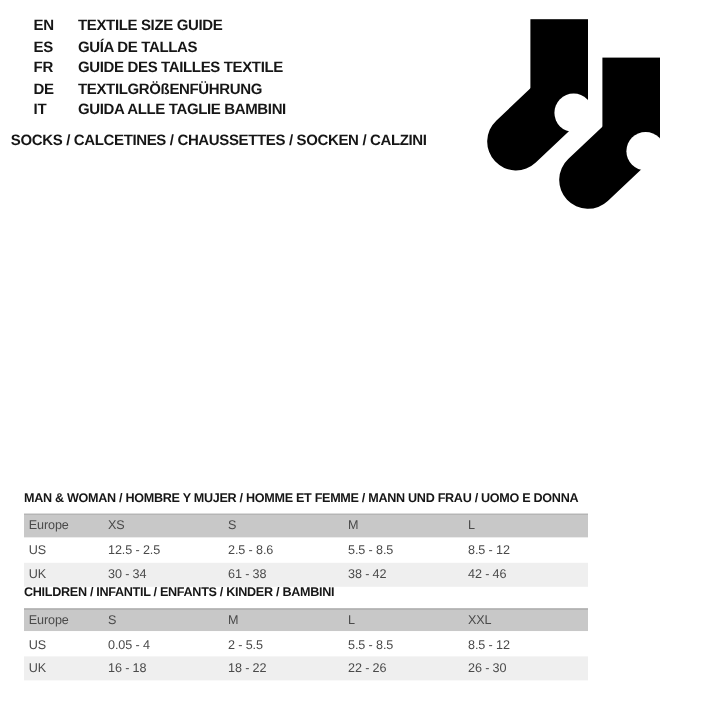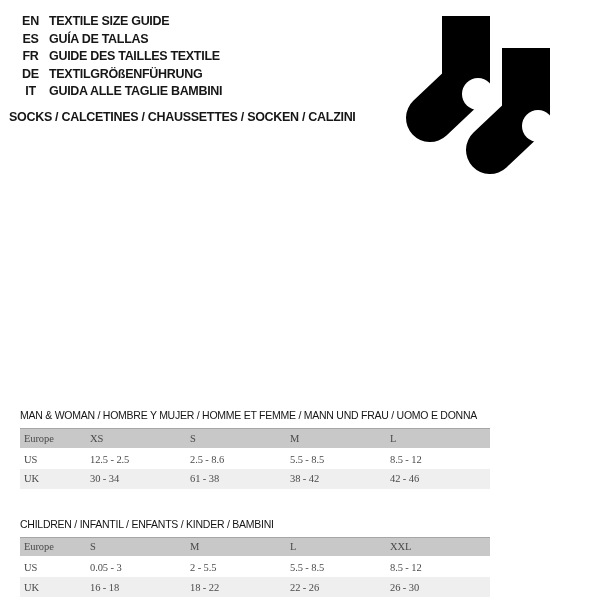--- a/index.html
+++ b/index.html
@@ -10,35 +10,35 @@
     --icon-color:#000000;
     --header-border:#a6a6a6;
   }
   *{box-sizing:border-box;}
   html,body{margin:0;padding:0;background:#ffffff;}
   .page{
     position:relative;width:600px;height:600px;background:#ffffff;overflow:hidden;
     font-family:"Liberation Sans",sans-serif;
   }
   
-  .languages{position:absolute;left:12px;top:13px;text-align:center;}
+  .languages{position:absolute;left:28px;top:13px;}
   .lang-row{display:flex;font-size:12.5px;font-weight:700;letter-spacing:-0.3px;
     line-height:17.6px;color:var(--text-dark);white-space:nowrap;}
   .lang-code{width:37px;flex:none;}
   
   .category{position:absolute;left:9px;top:110px;font-size:12.5px;font-weight:700;
     letter-spacing:-0.3px;color:var(--text-dark);white-space:nowrap;}
   
   .socks-svg{position:absolute;left:395px;top:5px;width:200px;height:175px;color:var(--icon-color);}
   
   .tables{position:absolute;left:20px;top:410px;width:470px;}
-  .table-section + .table-section{margin-top:30px;}
-  .table-title{font-size:10.5px;font-weight:400;letter-spacing:-0.25px;line-height:11px;
+  .table-section + .table-section{}
+  .table-title{font-size:10.5px;font-weight:700;letter-spacing:-0.25px;line-height:11px;
     color:var(--text-dark);margin:0 0 7px 0;white-space:nowrap;}
-  table.size-table{border-collapse:collapse;table-layout:fixed;width:470px;font-family:Liberation Serif, serif;}
+  table.size-table{border-collapse:collapse;table-layout:fixed;width:470px;}
   .size-table th,.size-table td{
     font-size:10.5px;font-weight:400;color:var(--cell-text);height:20px;padding:0;
     text-align:left;letter-spacing:-0.1px;vertical-align:middle;white-space:nowrap;
   }
   .size-table th.first,.size-table td.first{text-align:left;padding-left:4px;}
   .size-table thead tr{background:var(--header-bg);
     border-top:1px solid var(--header-border);border-bottom:2px solid #ffffff;}
   .size-table tbody tr:nth-child(even){background:var(--row-alt-bg);}
 </style>
 </head>
@@ -141,21 +141,21 @@
               <th class="first">Europe</th>
               <th>S</th>
               <th>M</th>
               <th>L</th>
               <th>XXL</th>
             </tr>
           </thead>
           <tbody>
             <tr class="body-row">
               <td class="first">US</td>
-              <td>0.05 - 3</td>
+              <td>0.05 - 4</td>
               <td>2 - 5.5</td>
               <td>5.5 - 8.5</td>
               <td>8.5 - 12</td>
             </tr>
             <tr class="body-row">
               <td class="first">UK</td>
               <td>16 - 18</td>
               <td>18 - 22</td>
               <td>22 - 26</td>
               <td>26 - 30</td>

